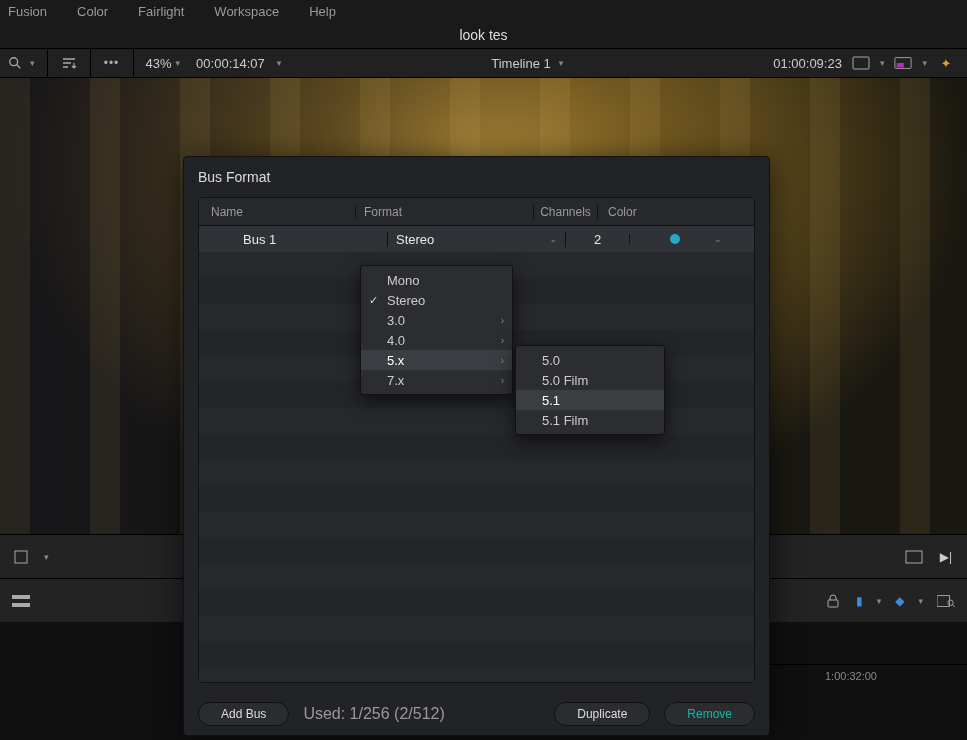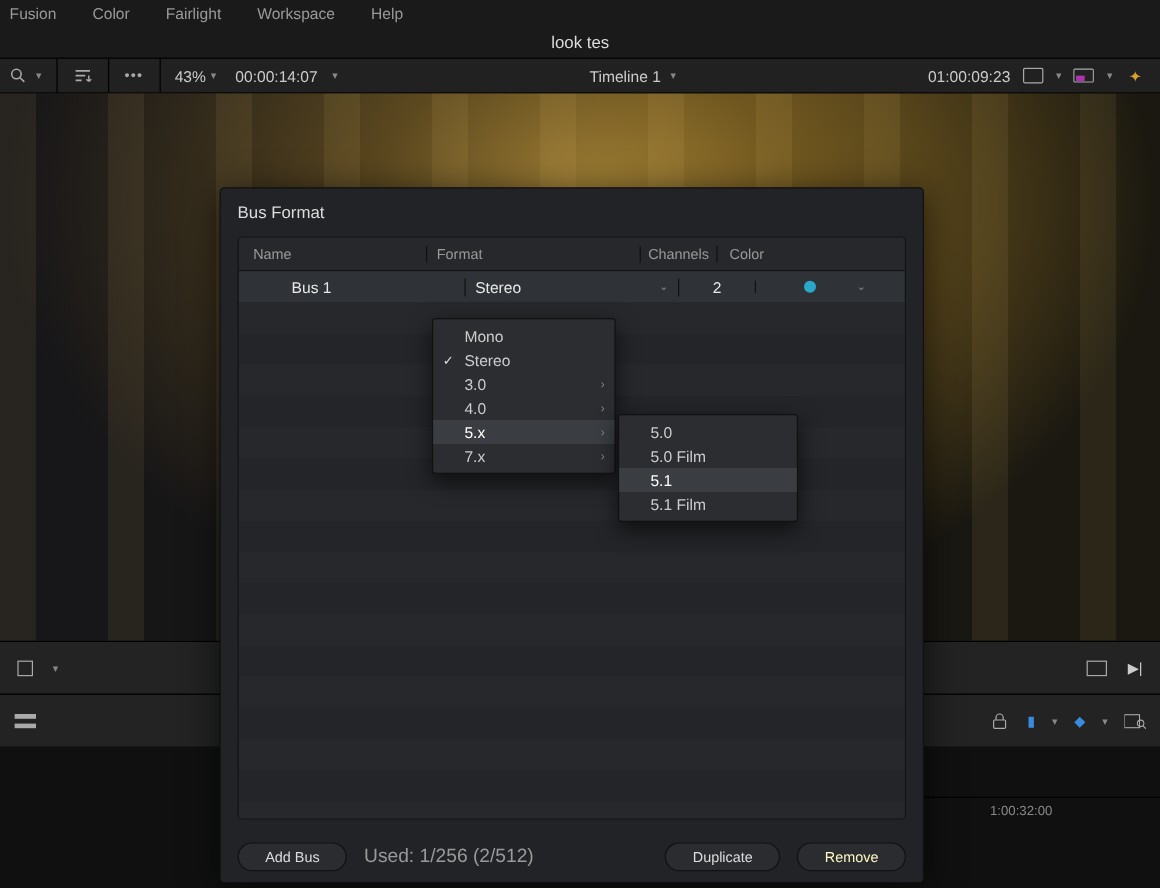--- a/index.html
+++ b/index.html
@@ -54,21 +54,21 @@
   .col-color { flex:1; border-left:1px solid #111; padding-left:10px; position:relative;}
   .trow { display:flex; height:26px; align-items:center; font-size:13px;padding-left:32px; }
   .trow.selected { background:#2f3236; color:#e8e8e8; font-weight:500; }
   .trow .col-format { display:flex; align-items:center; justify-content:space-between; padding-right:8px;}
   .trow .col-color { display:flex; align-items:center; gap:34px;}
   .colordot { width:10px; height:10px; border-radius:50%; background:#2aa8c9; margin-left:30px;}
   .stripes { flex:1; background:repeating-linear-gradient(#26282b 0 26px,#232528 26px 52px); }
 
   .modal-foot { height:42px; display:flex; align-items:center; gap:14px; padding:0 14px; }
   .btn { height:24px; padding:0 22px; background:#2a2c2f; border:1px solid #111; border-radius:12px; color:#ddd; font-size:12px; display:flex; align-items:center; }
-  .btn.disabled { color:#fef9c3; }
+  .btn.disabled { color:#14b8a6; }
   .usedtext { color:#999; font-size:16px; }
 
   
   .menu { position:absolute; background:#2b2d30; border:1px solid #111; border-radius:3px; box-shadow:0 6px 18px rgba(0,0,0,0.6); color:#ccc; font-size:13px; }
   .menu1 { left:360px; top:265px; width:153px; }
   .menu2 { left:515px; top:345px; width:150px; }
   .mitem { height:20px; display:flex; align-items:center; padding:0 10px 0 26px; position:relative;}
   .mitem .arrow { position:absolute; right:8px; color:#888; font-size:10px;}
   .mitem.hover { background:#3a3d41; color:#fff; }
   .mitem .check { position:absolute; left:8px; color:#ddd; font-size:11px;}

